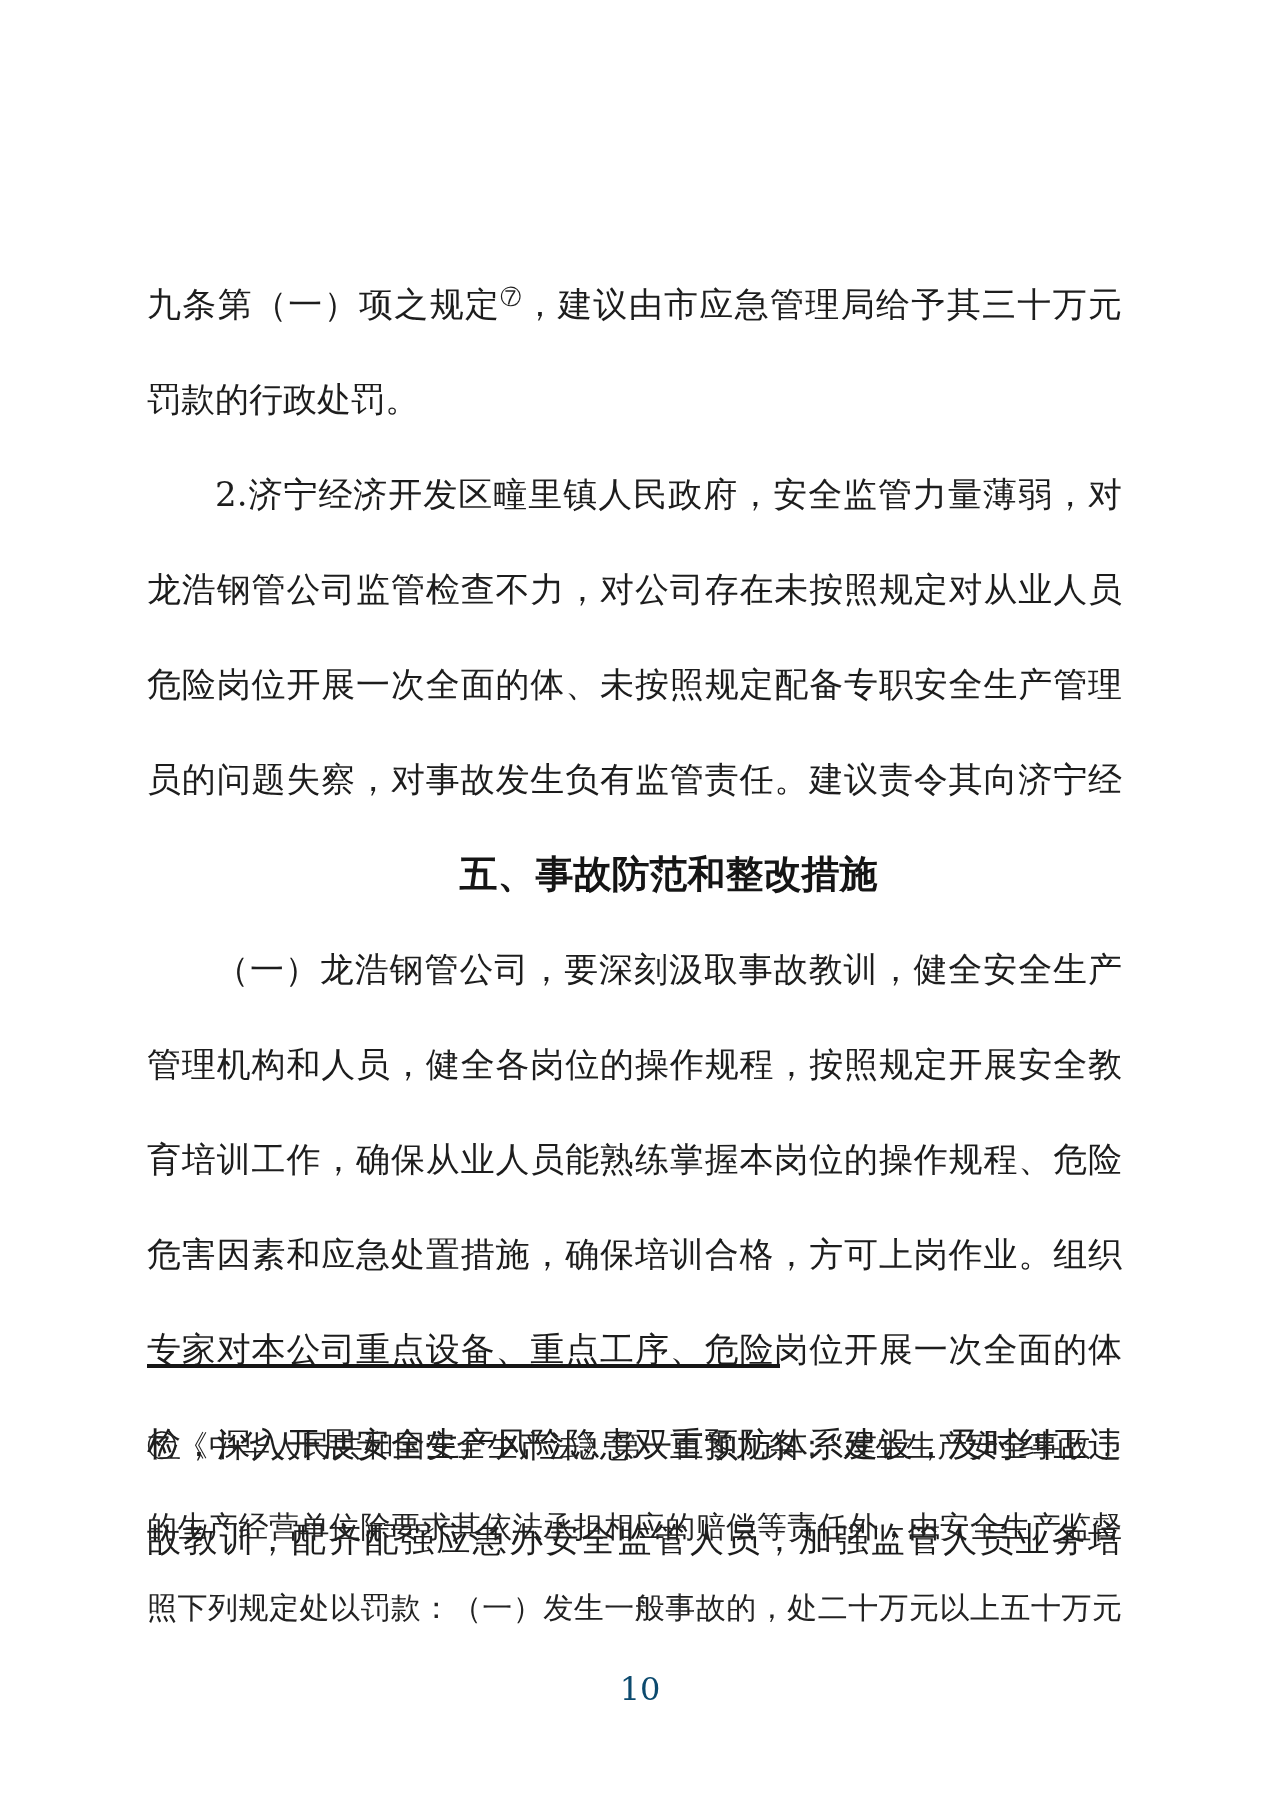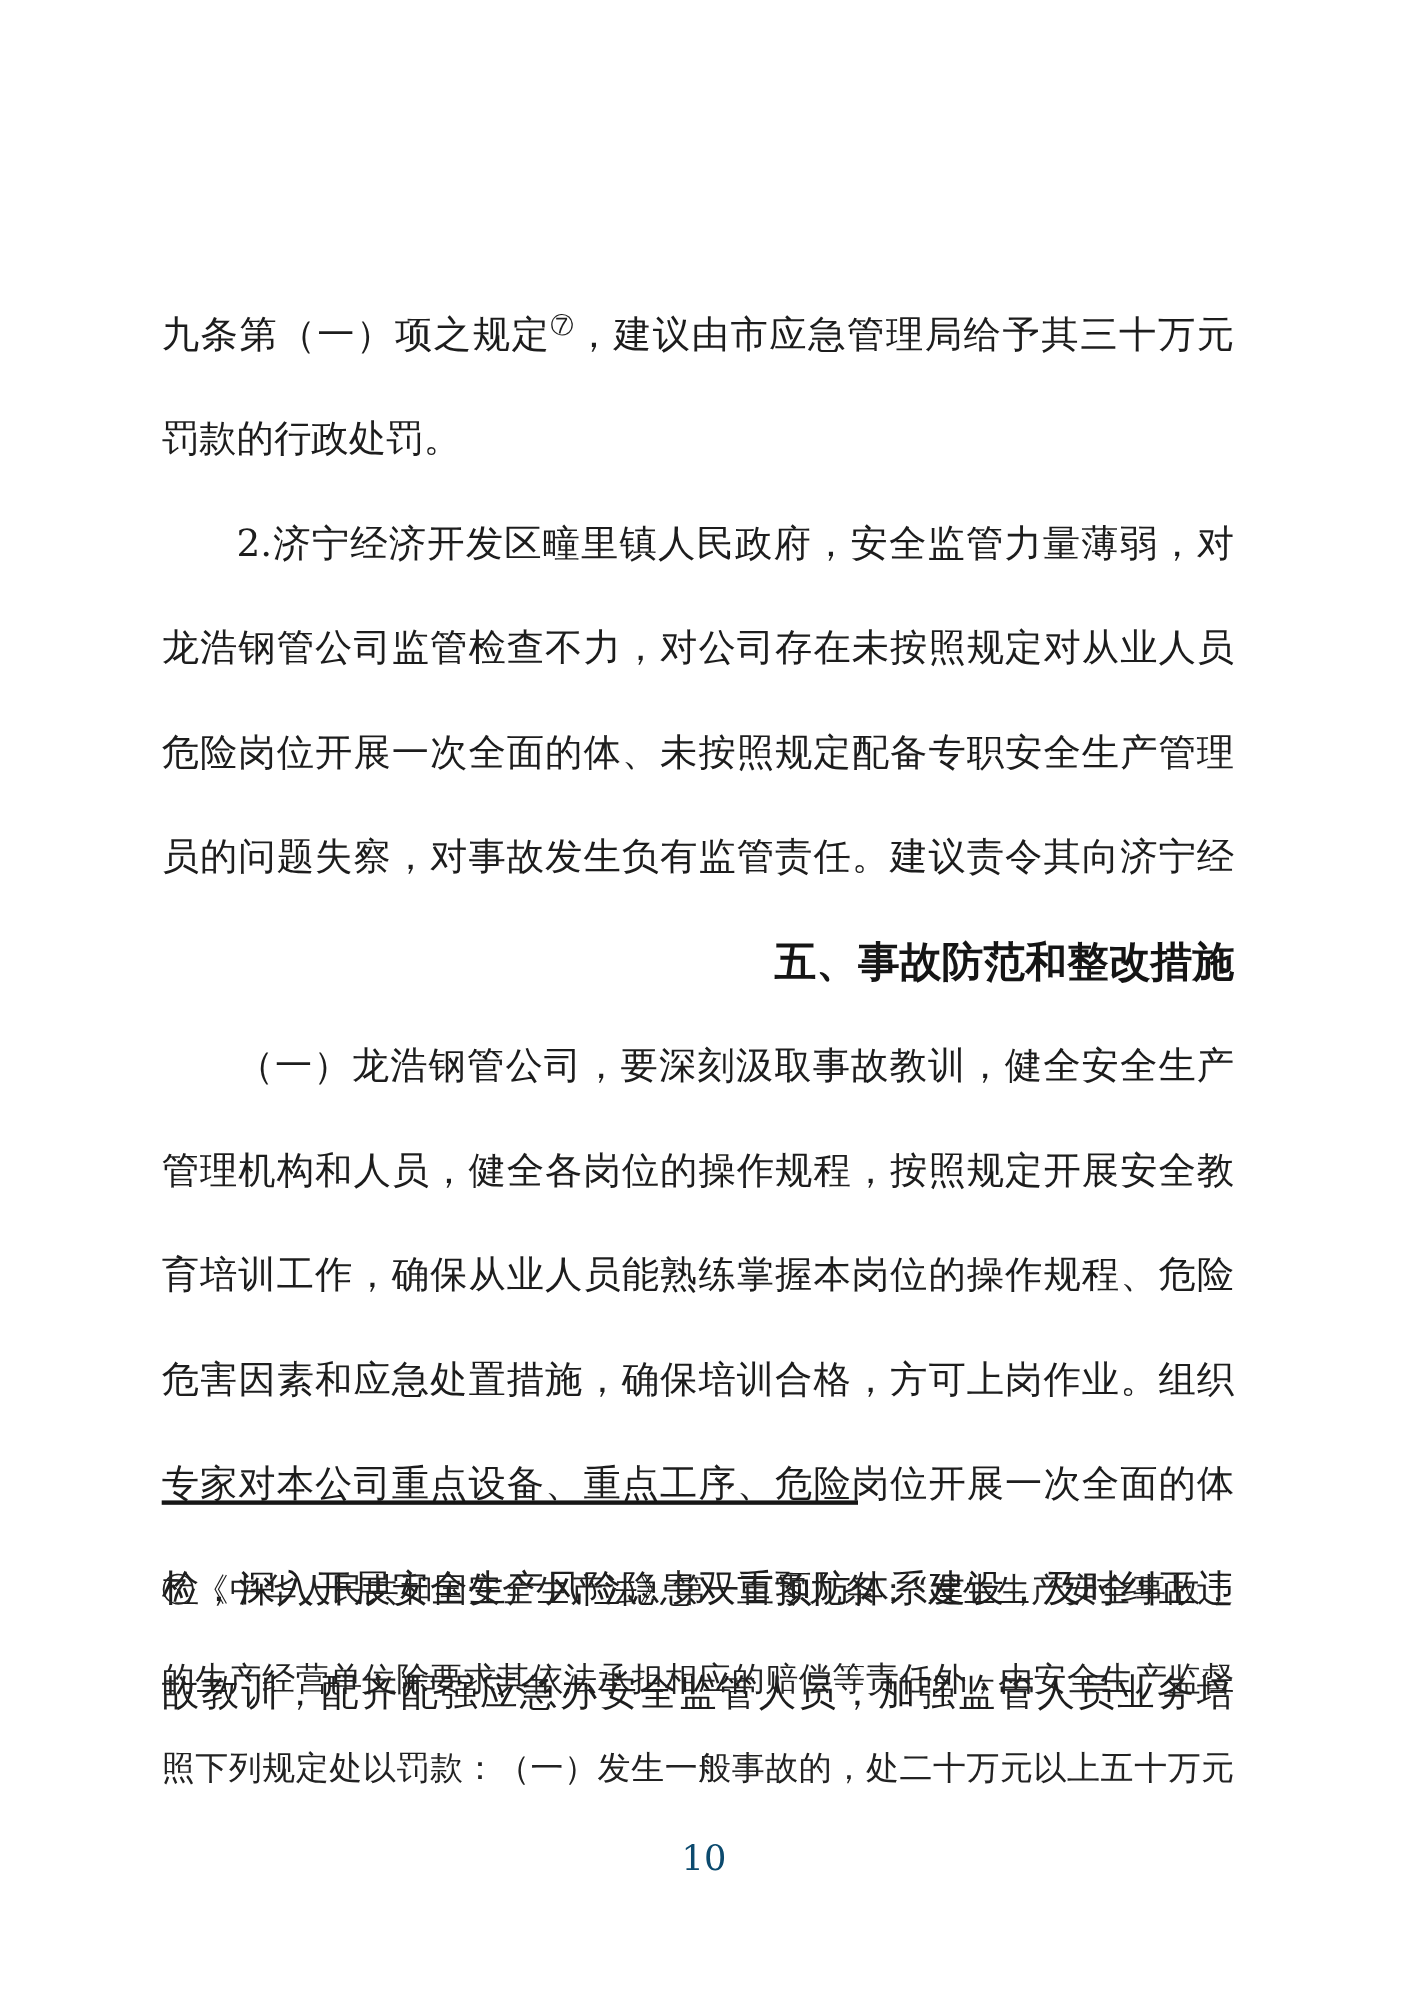--- a/index.html
+++ b/index.html
@@ -26,21 +26,21 @@
     text-align: justify;
     white-space: normal;
   }
   .just { text-align-last: justify; }
   .indent { padding-left: 68px; }
   .heading {
     font-family: "DejaVu Sans", "Liberation Sans", sans-serif;
     font-weight: bold;
     font-size: 38px;
     color: #151515;
-    text-align: right;
+    text-align: center;
     text-align-last: auto;
   }
   .fn-ref {
     font-size: 21px;
     vertical-align: super;
     line-height: 0;
   }
   .separator {
     position: absolute; left: 147px; top: 1364px;
     width: 633px; height: 4px;

